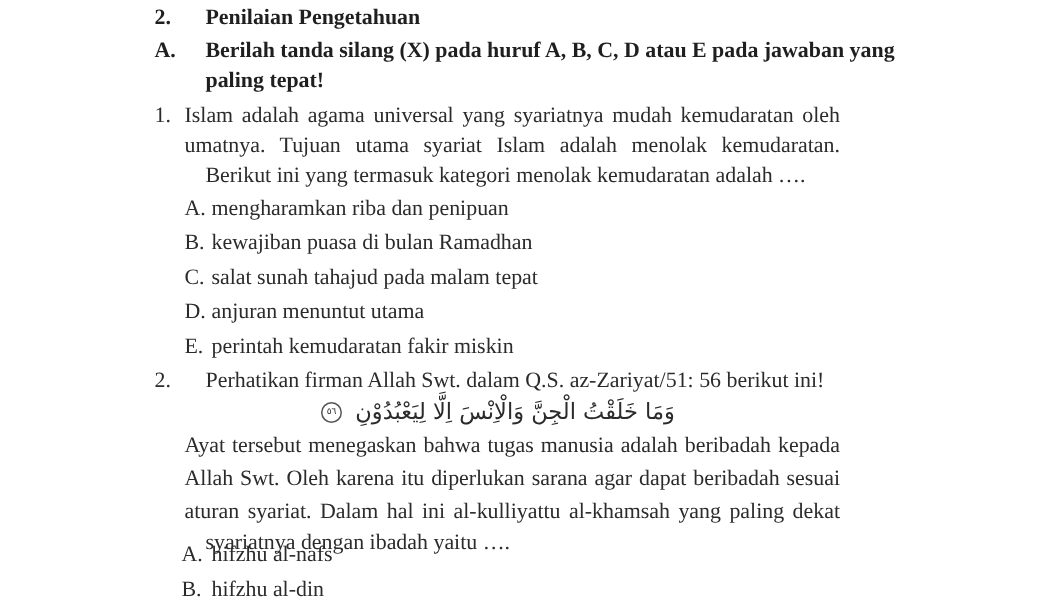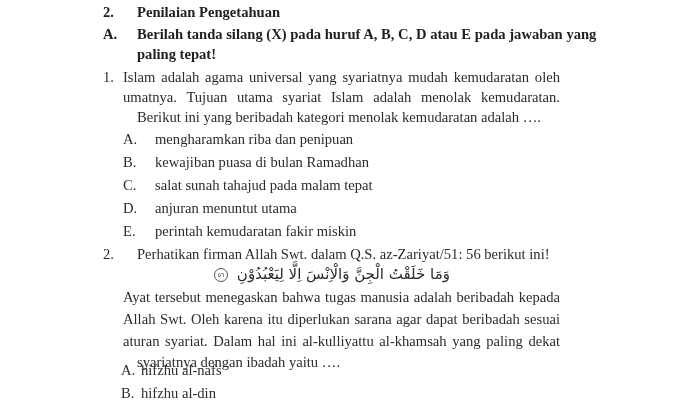--- a/index.html
+++ b/index.html
@@ -5,21 +5,21 @@
   html, body { margin: 0; padding: 0; background: #ffffff; }
   body { width: 700px; height: 400px; overflow: hidden; position: relative;
          font-family: "Liberation Serif", "DejaVu Serif", serif; color: #2b2b2b; }
   .page { position: absolute; left: 103px; top: 0; width: 458px; }
   .line { position: absolute; font-size: 14.6px; line-height: 20px; white-space: nowrap; }
   .bold { font-weight: bold; color: #1f1f1f; }
   .num { position: absolute; left: 0; }
   .txt { position: absolute; left: 34px; }
   .just { position: absolute; left: 20px; width: 437px; text-align: justify; text-align-last: justify; white-space: normal; }
   .opt-letter { position: absolute; left: 20px; }
-  .opt-text { position: absolute; left: 52px; }
+  .opt-text { position: absolute; left: 38px; }
   .it { }
   .arabic { position: absolute; left: 0; width: 458px; text-align: center; font-family: "DejaVu Sans", sans-serif; font-size: 15px; direction: rtl; }
   .ayah-mark { display: inline-block; width: 12px; height: 12px; border: 1px solid #555; border-radius: 50%; font-size: 6px; line-height: 12px; text-align: center; vertical-align: middle; margin-right: 4px; direction: ltr; }
 </style>
 </head>
 <body>
 
 <div class="page">
 
   <div class="line bold" style="top:2px;">
@@ -37,21 +37,21 @@
 
   <div>
     <div class="line" style="top:67px;">
       <span class="num">1.</span>
       <span class="just">Islam adalah agama universal yang syariatnya mudah kemudaratan oleh</span>
     </div>
     <div class="line" style="top:87px;">
       <span class="just">umatnya. Tujuan utama syariat Islam adalah menolak kemudaratan.</span>
     </div>
     <div class="line" style="top:107px;">
-      <span class="txt">Berikut ini yang beribadah kategori menolak kemudaratan adalah ….</span>
+      <span class="txt">Berikut ini yang termasuk kategori menolak kemudaratan adalah ….</span>
     </div>
 
     <div class="line" style="top:129px;">
       <span class="opt-letter">A.</span>
       <span class="opt-text">mengharamkan riba dan penipuan</span>
     </div>
     <div class="line" style="top:152px;">
       <span class="opt-letter">B.</span>
       <span class="opt-text">kewajiban puasa di bulan Ramadhan</span>
     </div>

